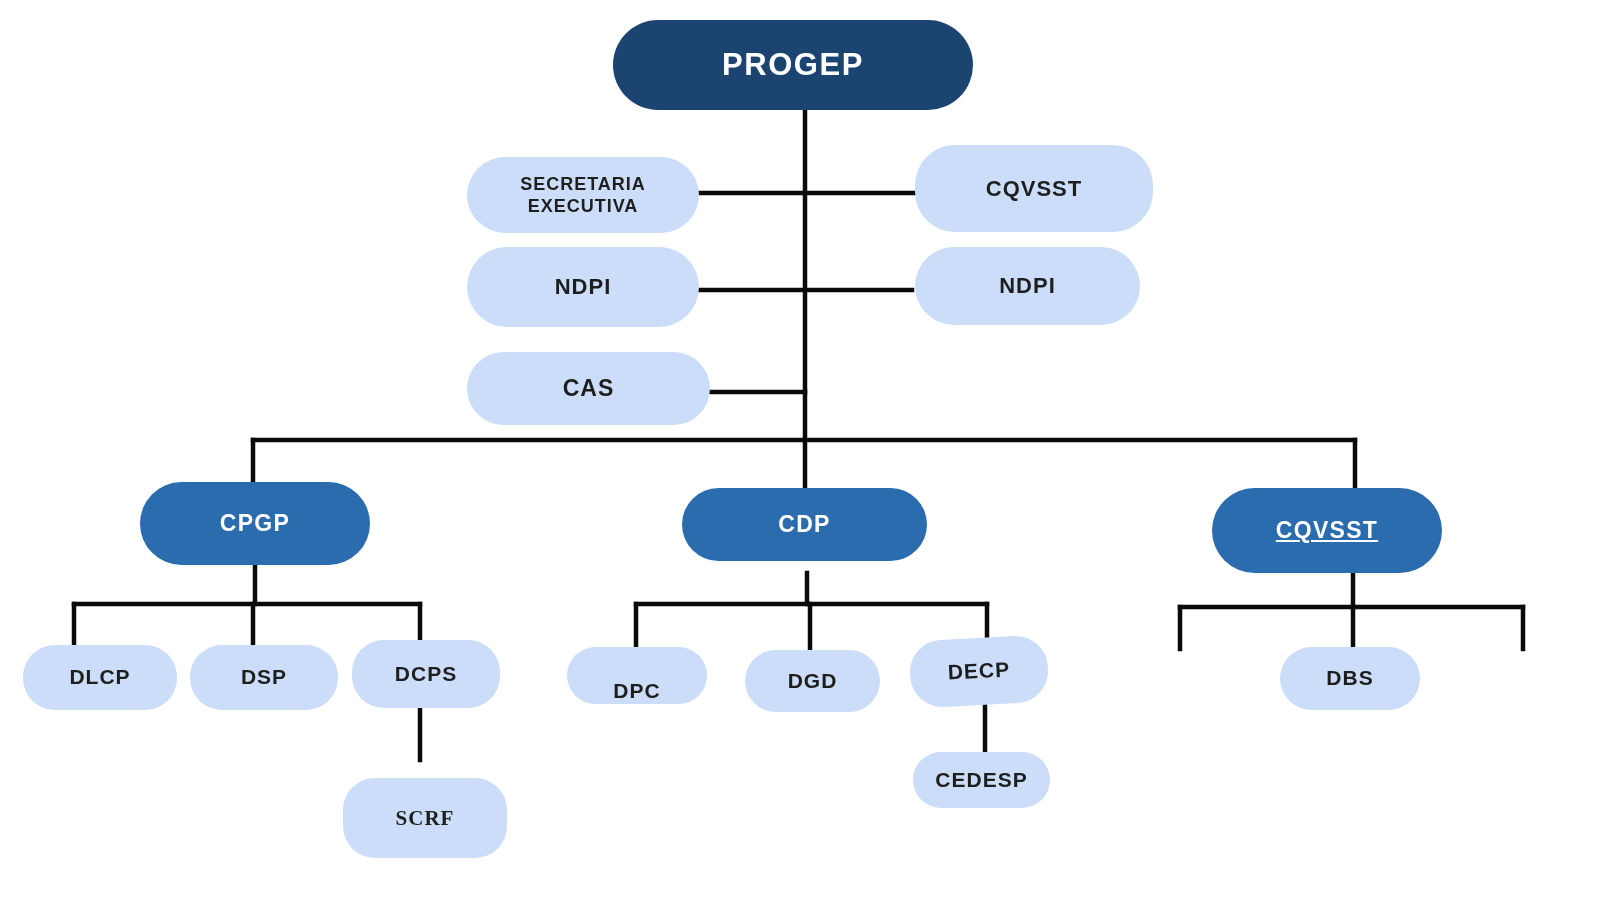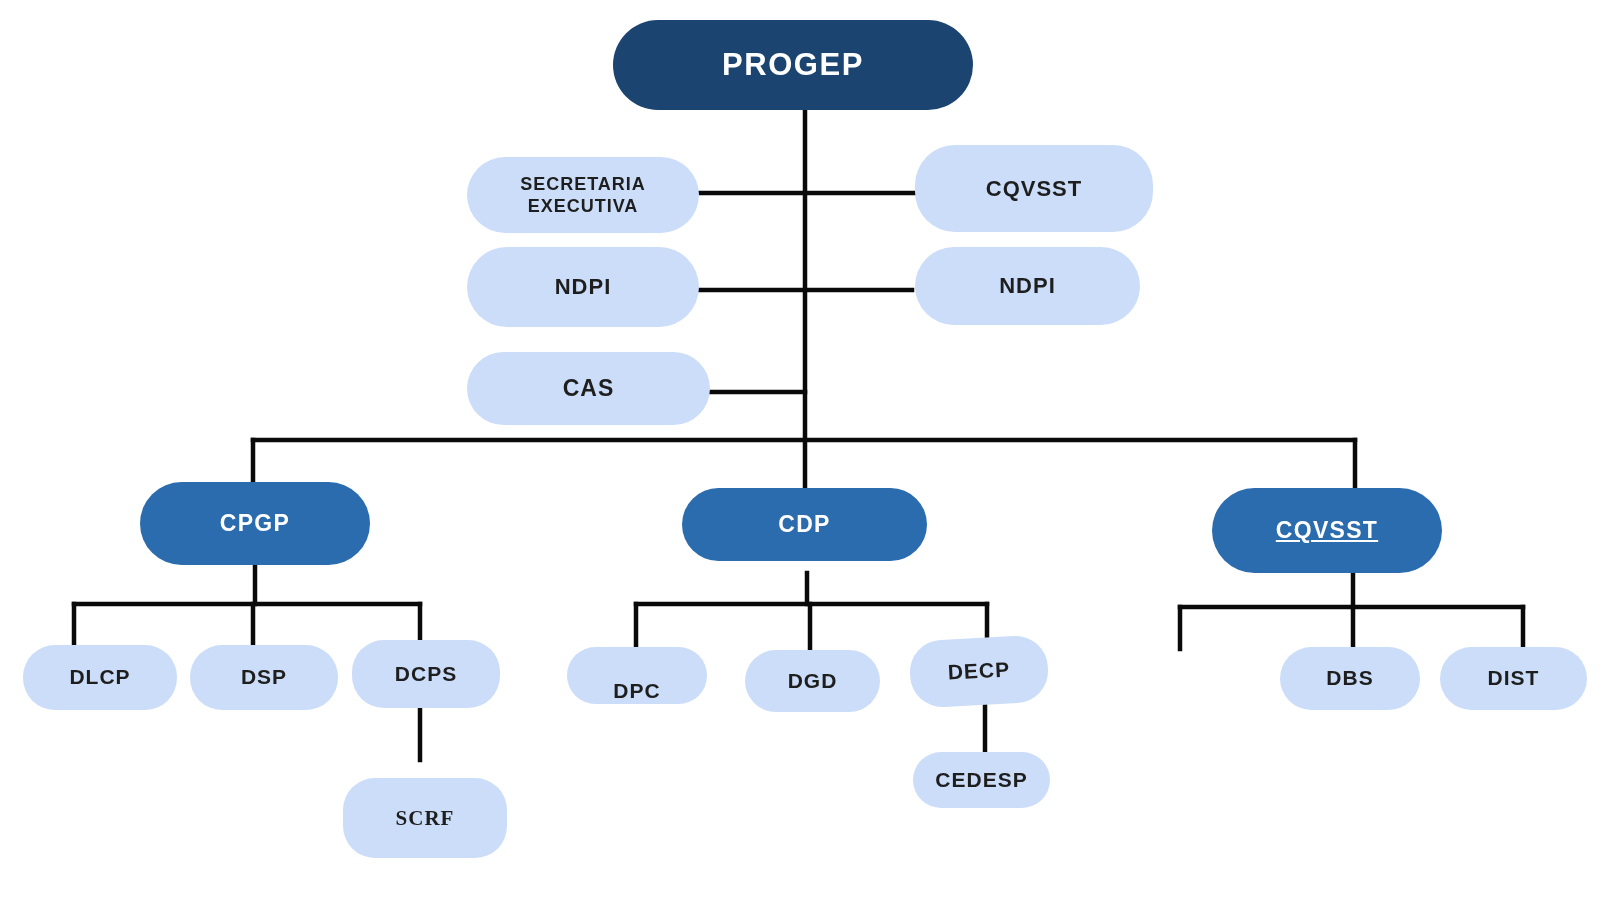--- a/index.html
+++ b/index.html
@@ -170,17 +170,14 @@
 
   <div class="node dept small fs20" style="left:913px;top:752px;width:137px;height:56px;">
     <span>CEDESP</span>
   </div>
 
 
   <div class="node dept small" style="left:1280px;top:647px;width:140px;height:63px;">
     <span>DBS</span>
   </div>
 
-  <div class="node dept small" style="left:1440px;top:647px;width:147px;height:63px;">
-    <span>DIST</span>
-  </div>
 
 </div>
 
 </body></html>

